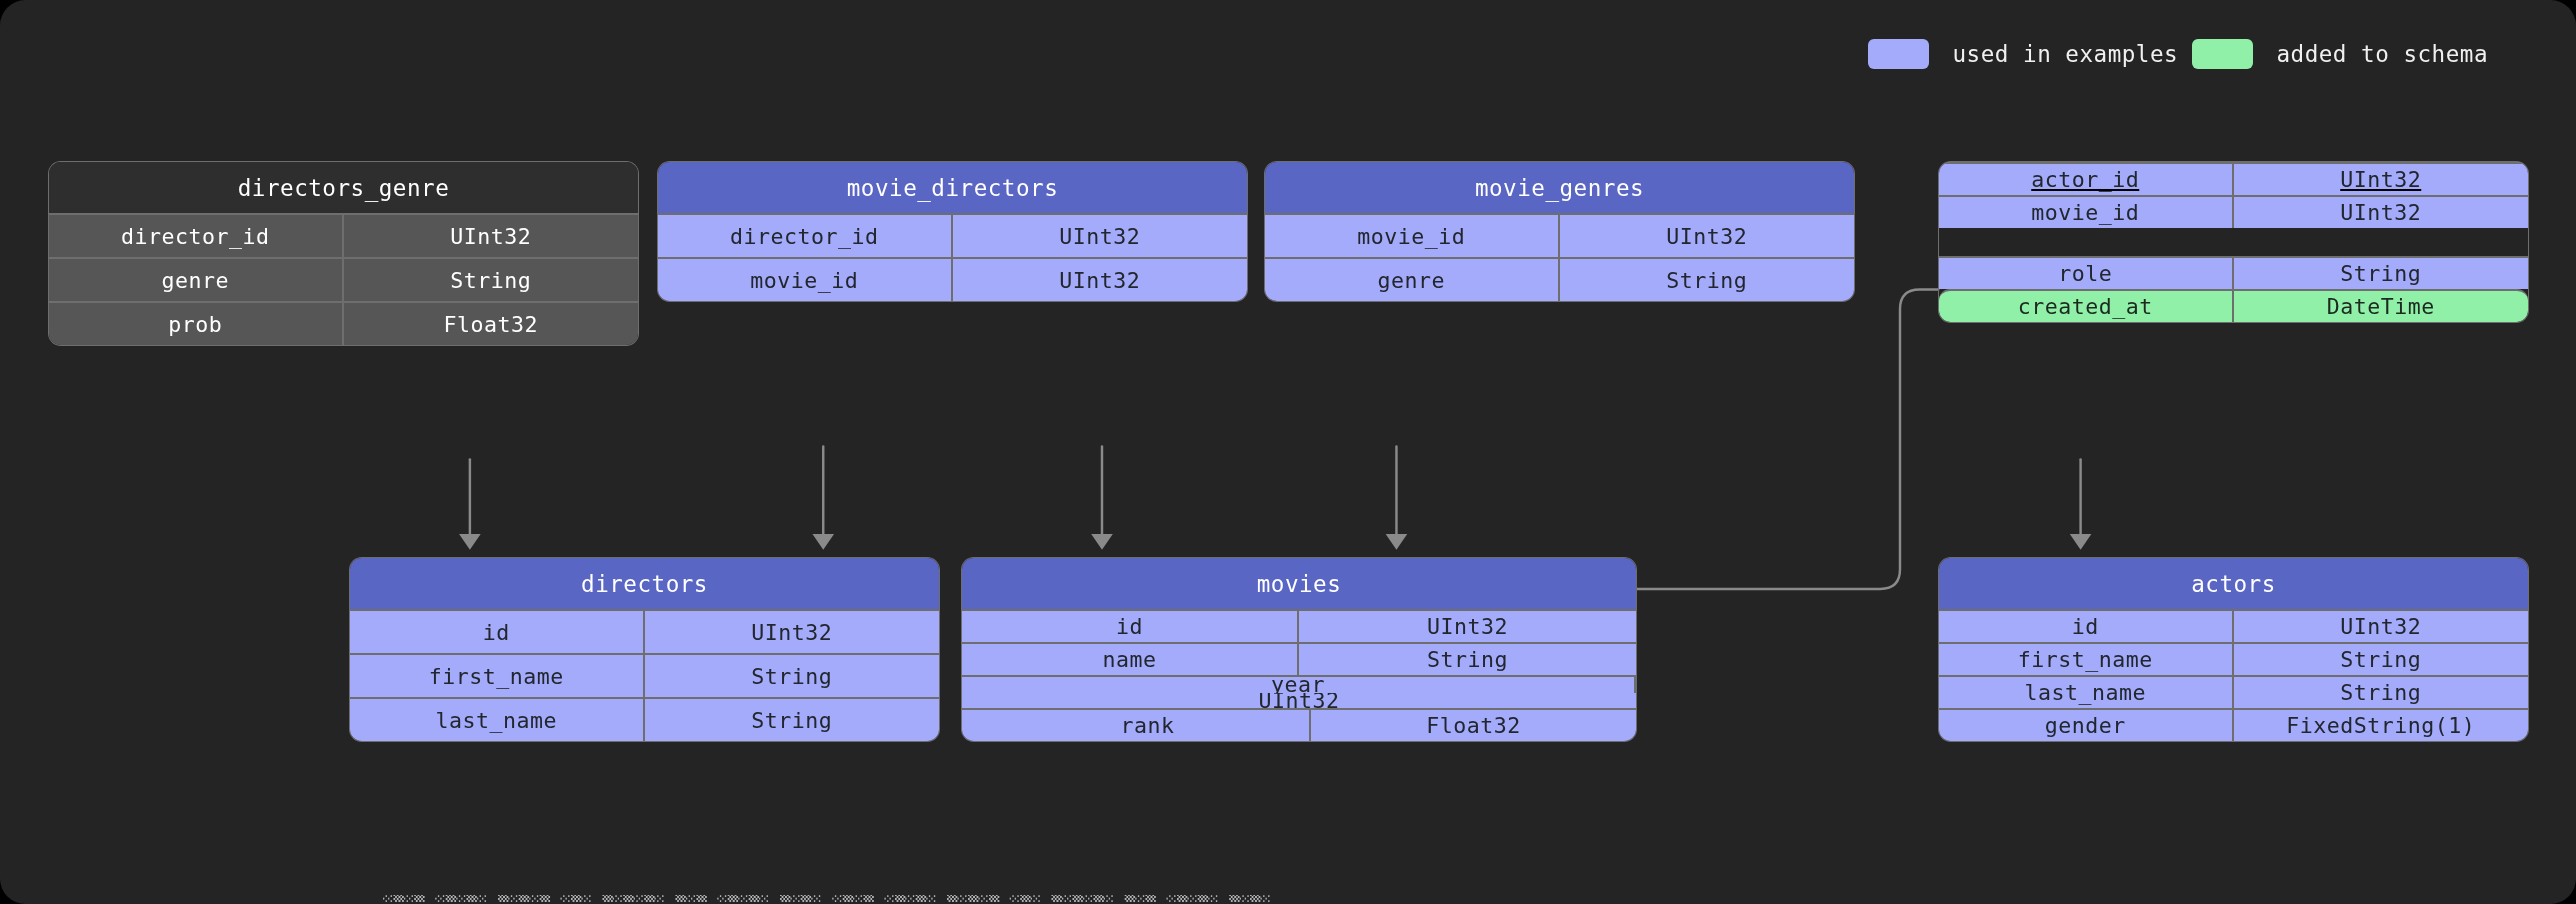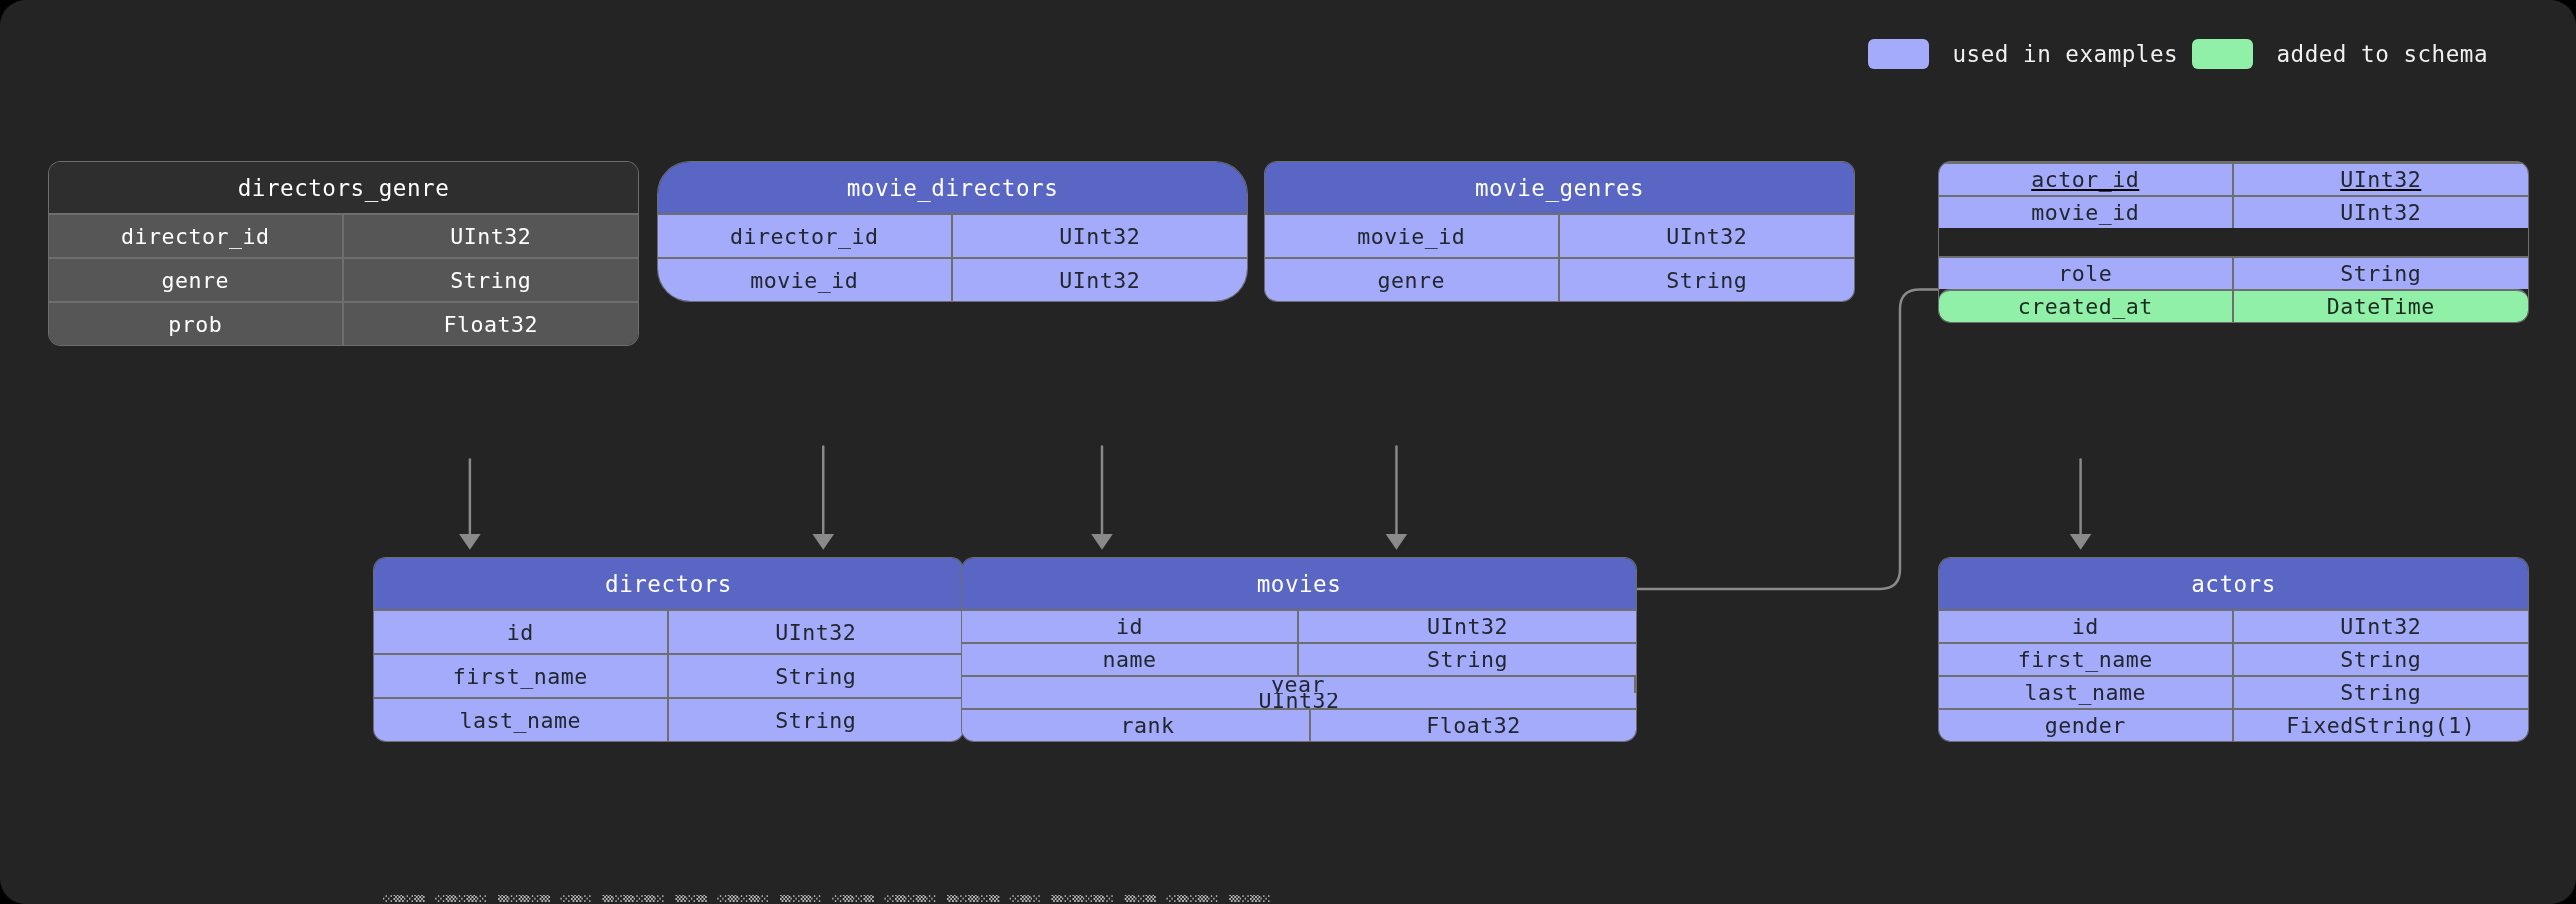--- a/index.html
+++ b/index.html
@@ -186,21 +186,21 @@
           <div class="trow" style="height: 44px;">
             <div class="tcell col-name">genre</div>
             <div class="tcell col-type">String</div>
           </div>
           <div class="trow" style="height: 44px;">
             <div class="tcell col-name">prob</div>
             <div class="tcell col-type">Float32</div>
           </div>
         </div>
       </div>
-      <div class="tbl blue" style="left: 658px; top: 162px; width: 589px; border-radius: 32px;">
+      <div class="tbl blue" style="left: 658px; top: 162px; width: 589px;">
         <div class="tbl-header">movie_directors</div>
         <div class="tbl-rows">
           <div class="trow" style="height: 44px;">
             <div class="tcell col-name">director_id</div>
             <div class="tcell col-type">UInt32</div>
           </div>
           <div class="trow" style="height: 44px;">
             <div class="tcell col-name">movie_id</div>
             <div class="tcell col-type">UInt32</div>
           </div>
@@ -232,21 +232,21 @@
           <div class="trow" style="height: 33px; margin-top: 28px;">
             <div class="tcell col-name">role</div>
             <div class="tcell col-type">String</div>
           </div>
           <div class="trow added" style="height: 33px;">
             <div class="tcell col-name">created_at</div>
             <div class="tcell col-type">DateTime</div>
           </div>
         </div>
       </div>
-      <div class="tbl blue" style="left: 374px; top: 558px; width: 589px;">
+      <div class="tbl blue" style="left: 350px; top: 558px; width: 589px;">
         <div class="tbl-header">directors</div>
         <div class="tbl-rows">
           <div class="trow" style="height: 44px;">
             <div class="tcell col-name">id</div>
             <div class="tcell col-type">UInt32</div>
           </div>
           <div class="trow" style="height: 44px;">
             <div class="tcell col-name">first_name</div>
             <div class="tcell col-type">String</div>
           </div>

